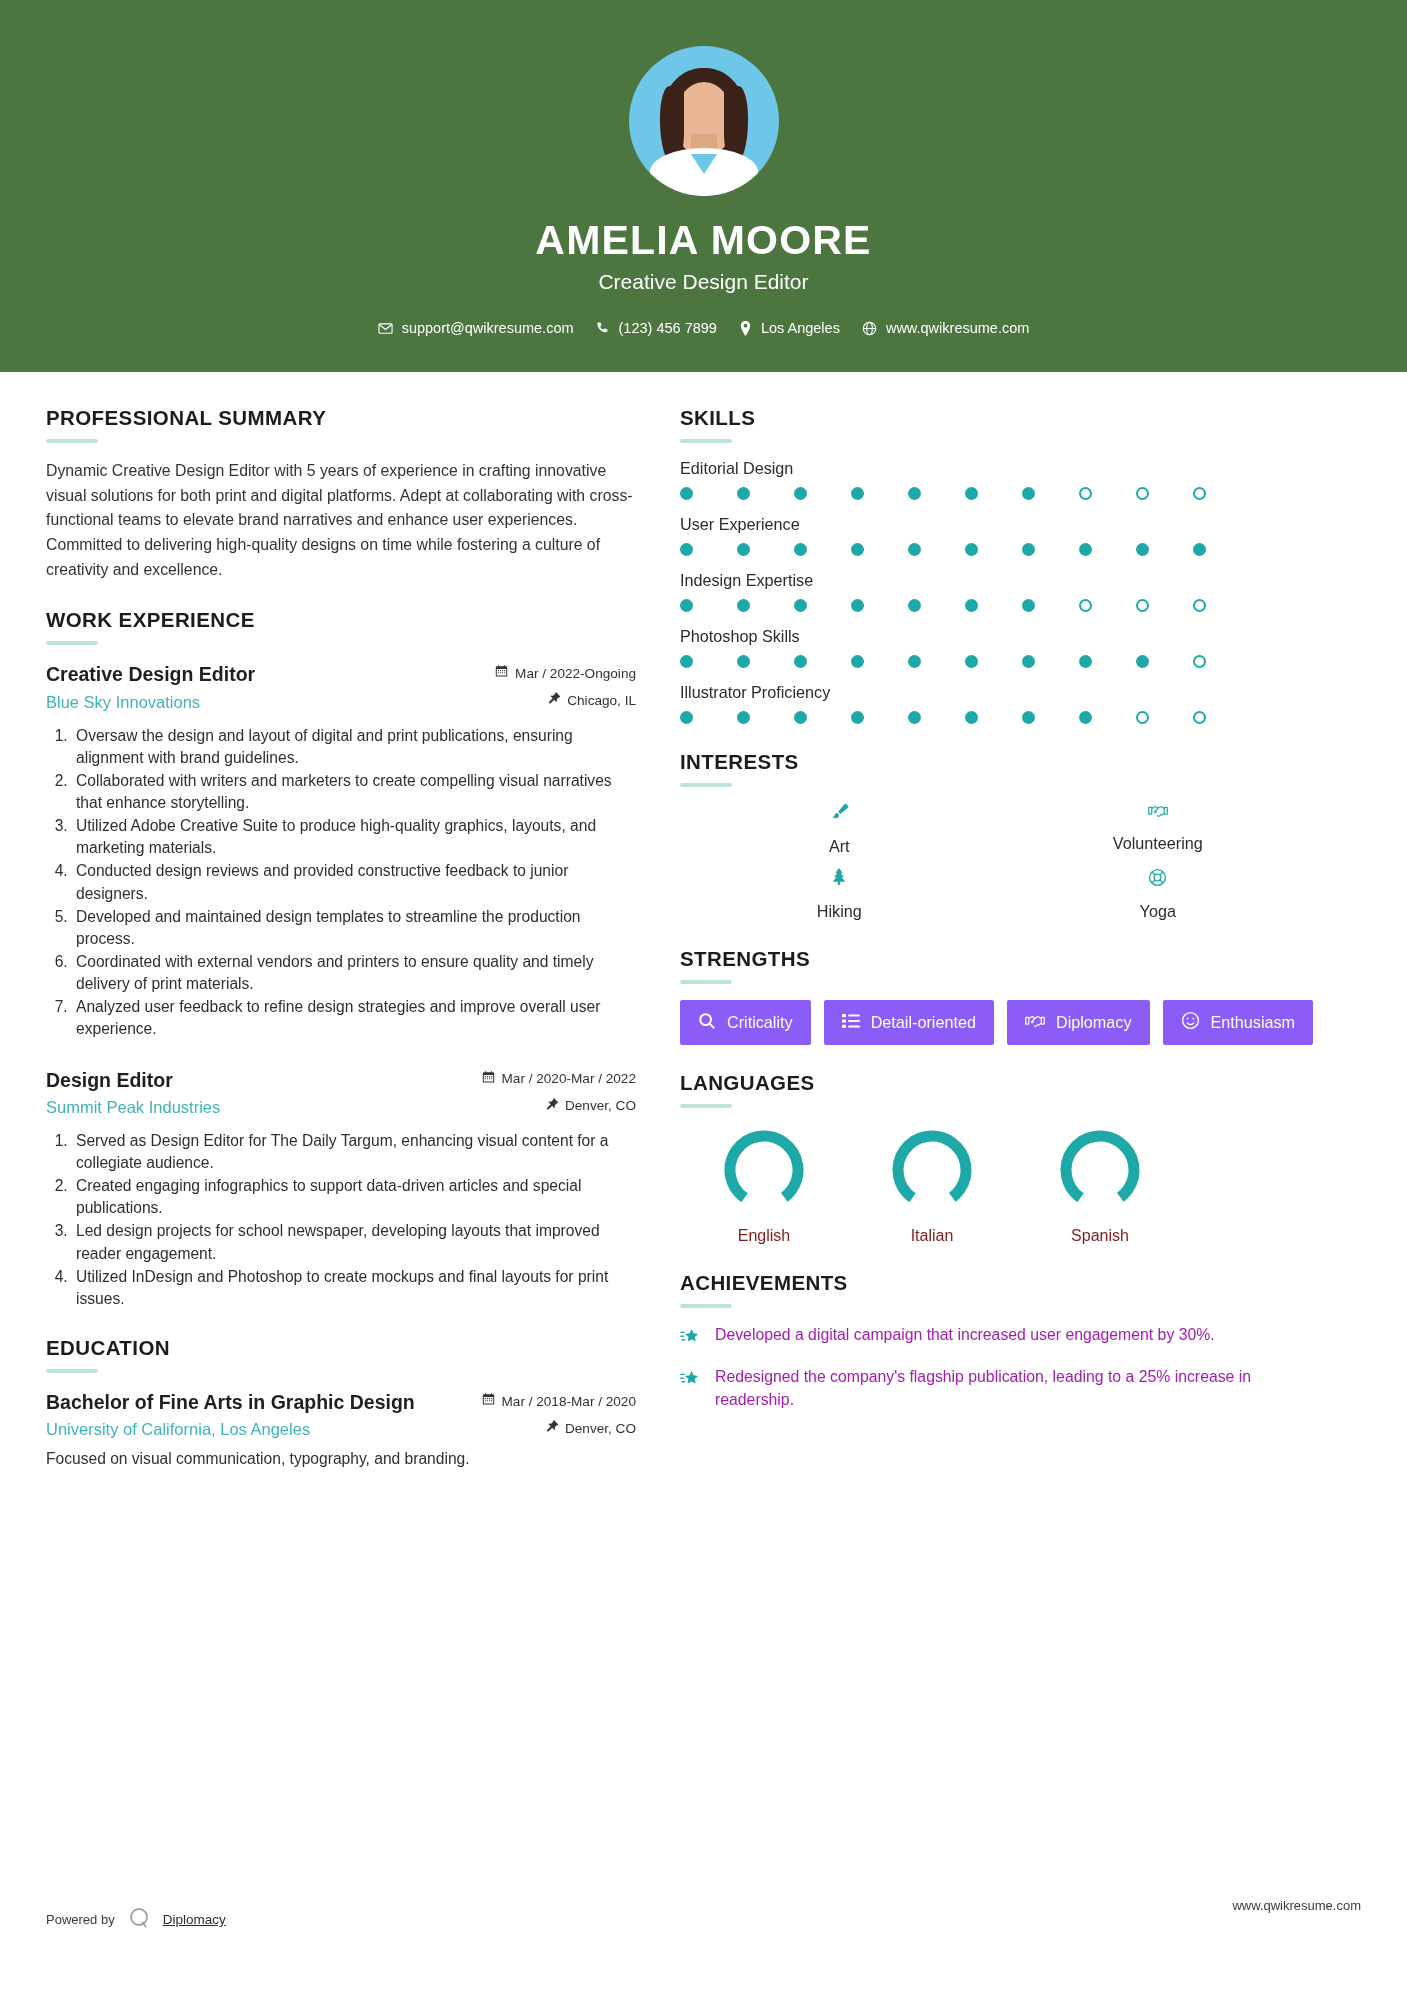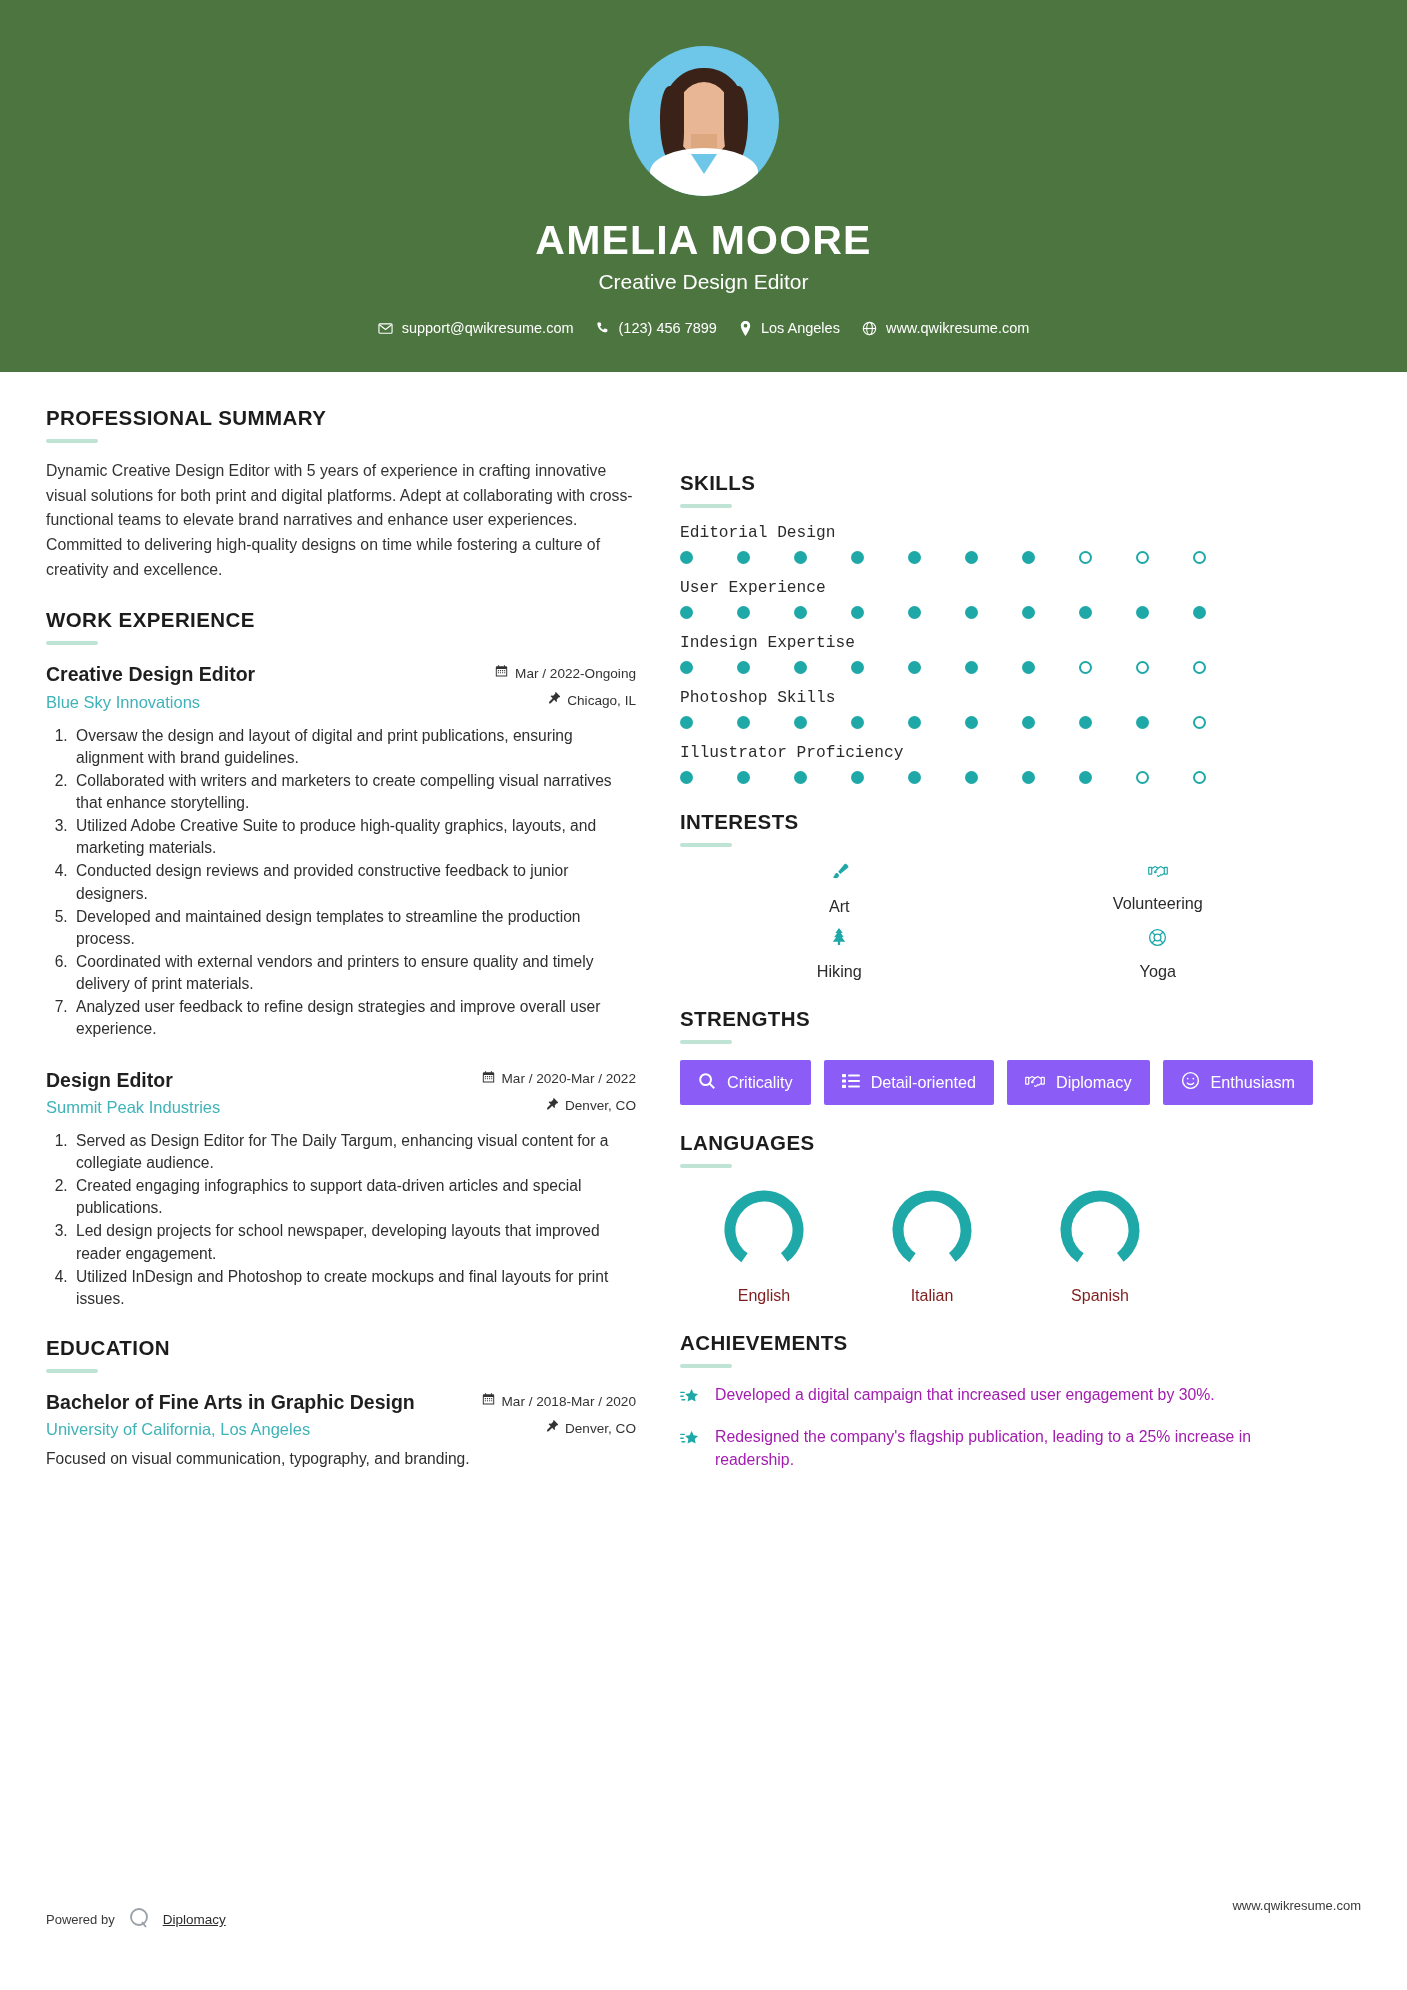--- a/index.html
+++ b/index.html
@@ -97,21 +97,21 @@
     font-size: 14.5px;
   }
   .contact-item { display: flex; align-items: center; gap: 9px; }
   .contact-item svg { display: block; }
 
   
   .content {
     display: flex;
     padding: 34px 46px 0 46px;
     gap: 44px;
-    align-items: flex-end;
+    align-items: flex-start;
   }
   .col-left  { width: 590px; flex: 0 0 590px; }
   .col-right { width: 637px; flex: 0 0 637px; }
 
   .sec-title {
     font-size: 20.5px;
     font-weight: 700;
     letter-spacing: 0.4px;
     color: #1c1c1c;
     text-transform: uppercase;
@@ -176,21 +176,21 @@
 
   
   .edu-desc {
     font-size: 15.6px;
     color: #2f2f2f;
     margin-top: 9px;
     line-height: 1.45;
   }
 
   
-  .skill { margin-bottom: 15px; font-family: Liberation Mono, monospace; }
+  .skill { margin-bottom: 15px; }
   .skill-name {
     font-size: 16.2px;
     color: #2b2b2b;
     margin-bottom: 9px;
   }
   .dots { display: flex; gap: 0; }
   .dot-cell { width: 57px; display: flex; }
   .dot {
     width: 13px; height: 13px;
     border-radius: 50%;

